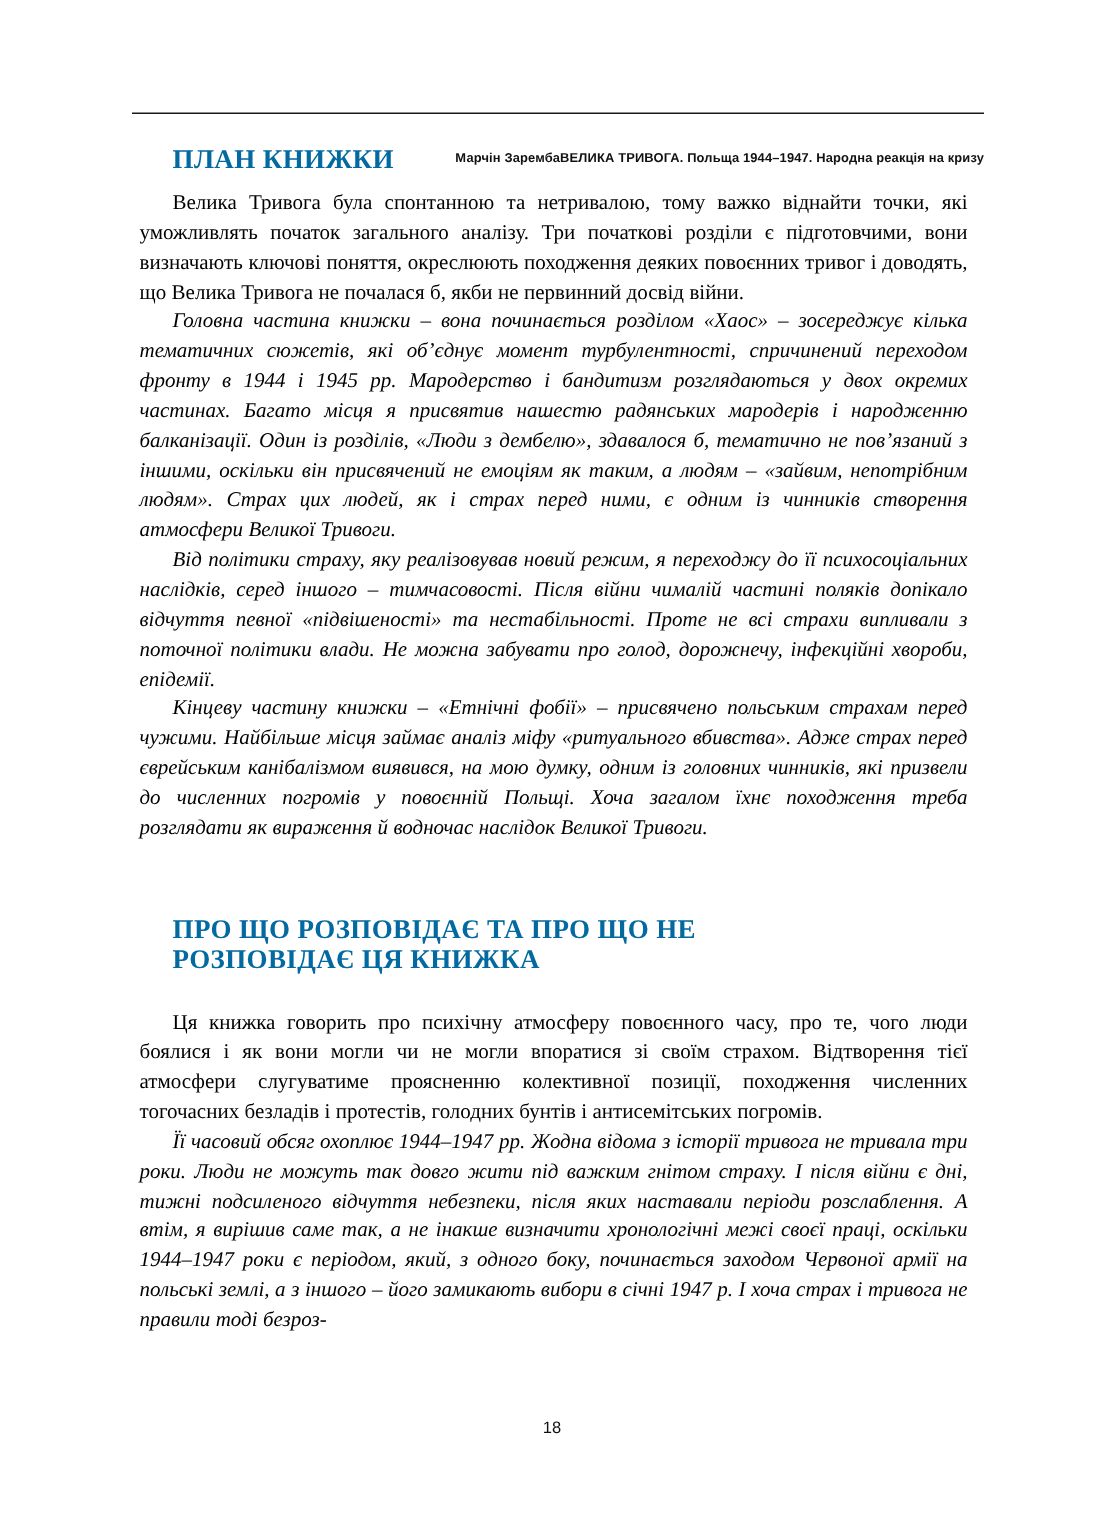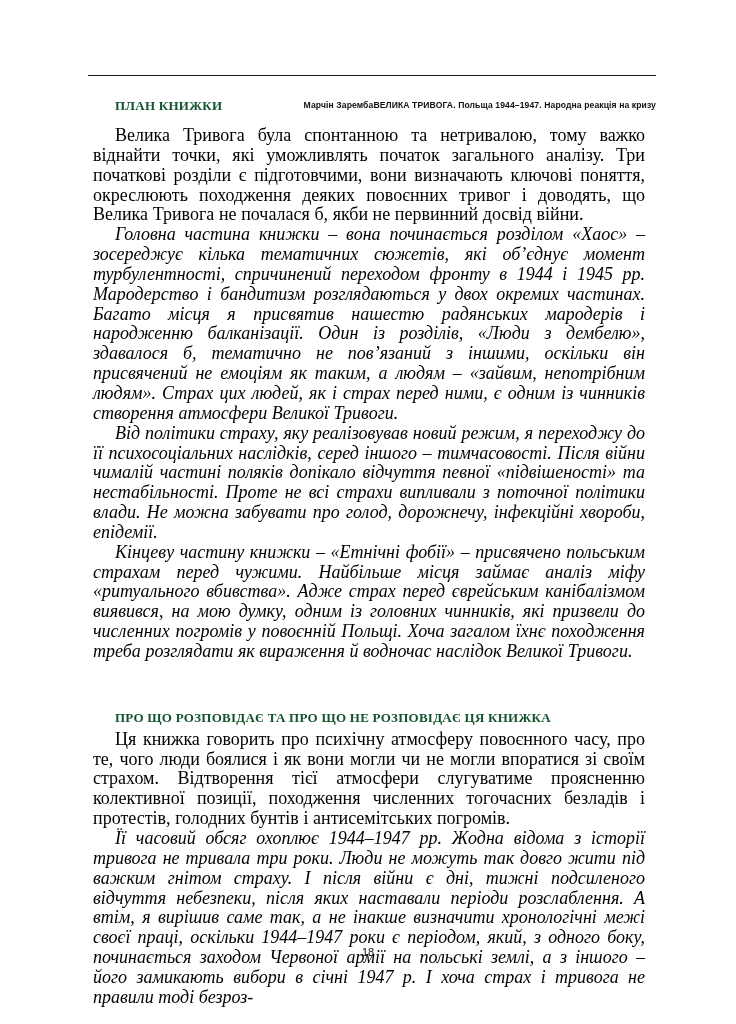--- a/index.html
+++ b/index.html
@@ -62,43 +62,43 @@
     position: absolute;
     left: 93px;
     top: 96px;
     width: 552px;
   }
 
   h1.section-title,
   h2.section-title {
     font-family: "Liberation Serif", "DejaVu Serif", serif;
     font-weight: 700;
-    font-size: 13px;
+    font-size: 18px;
     line-height: 20px;
     letter-spacing: 0.25px;
     margin: 0;
     padding: 0;
-    color: #14532d;
+    color: #0369a1;
     text-indent: 0;
   }
   h1.section-title {
     margin-left: 22px;
     margin-bottom: 10px;
   }
   h2.section-title {
     margin-left: 22px;
     margin-top: 46px;
-    margin-bottom: 2px;
+    margin-bottom: 24px;
     max-width: 470px;
   }
 
   p.body-text {
     margin: 0;
     padding: 0;
-    font-size: 18px;
+    font-size: 14px;
     line-height: 19.85px;
     text-align: justify;
     text-justify: inter-word;
     text-indent: 22px;
     hyphens: manual;
     word-spacing: 0.1px;
   }
   p.body-text + p.body-text {
     margin-top: 0;
     font-style: italic;

